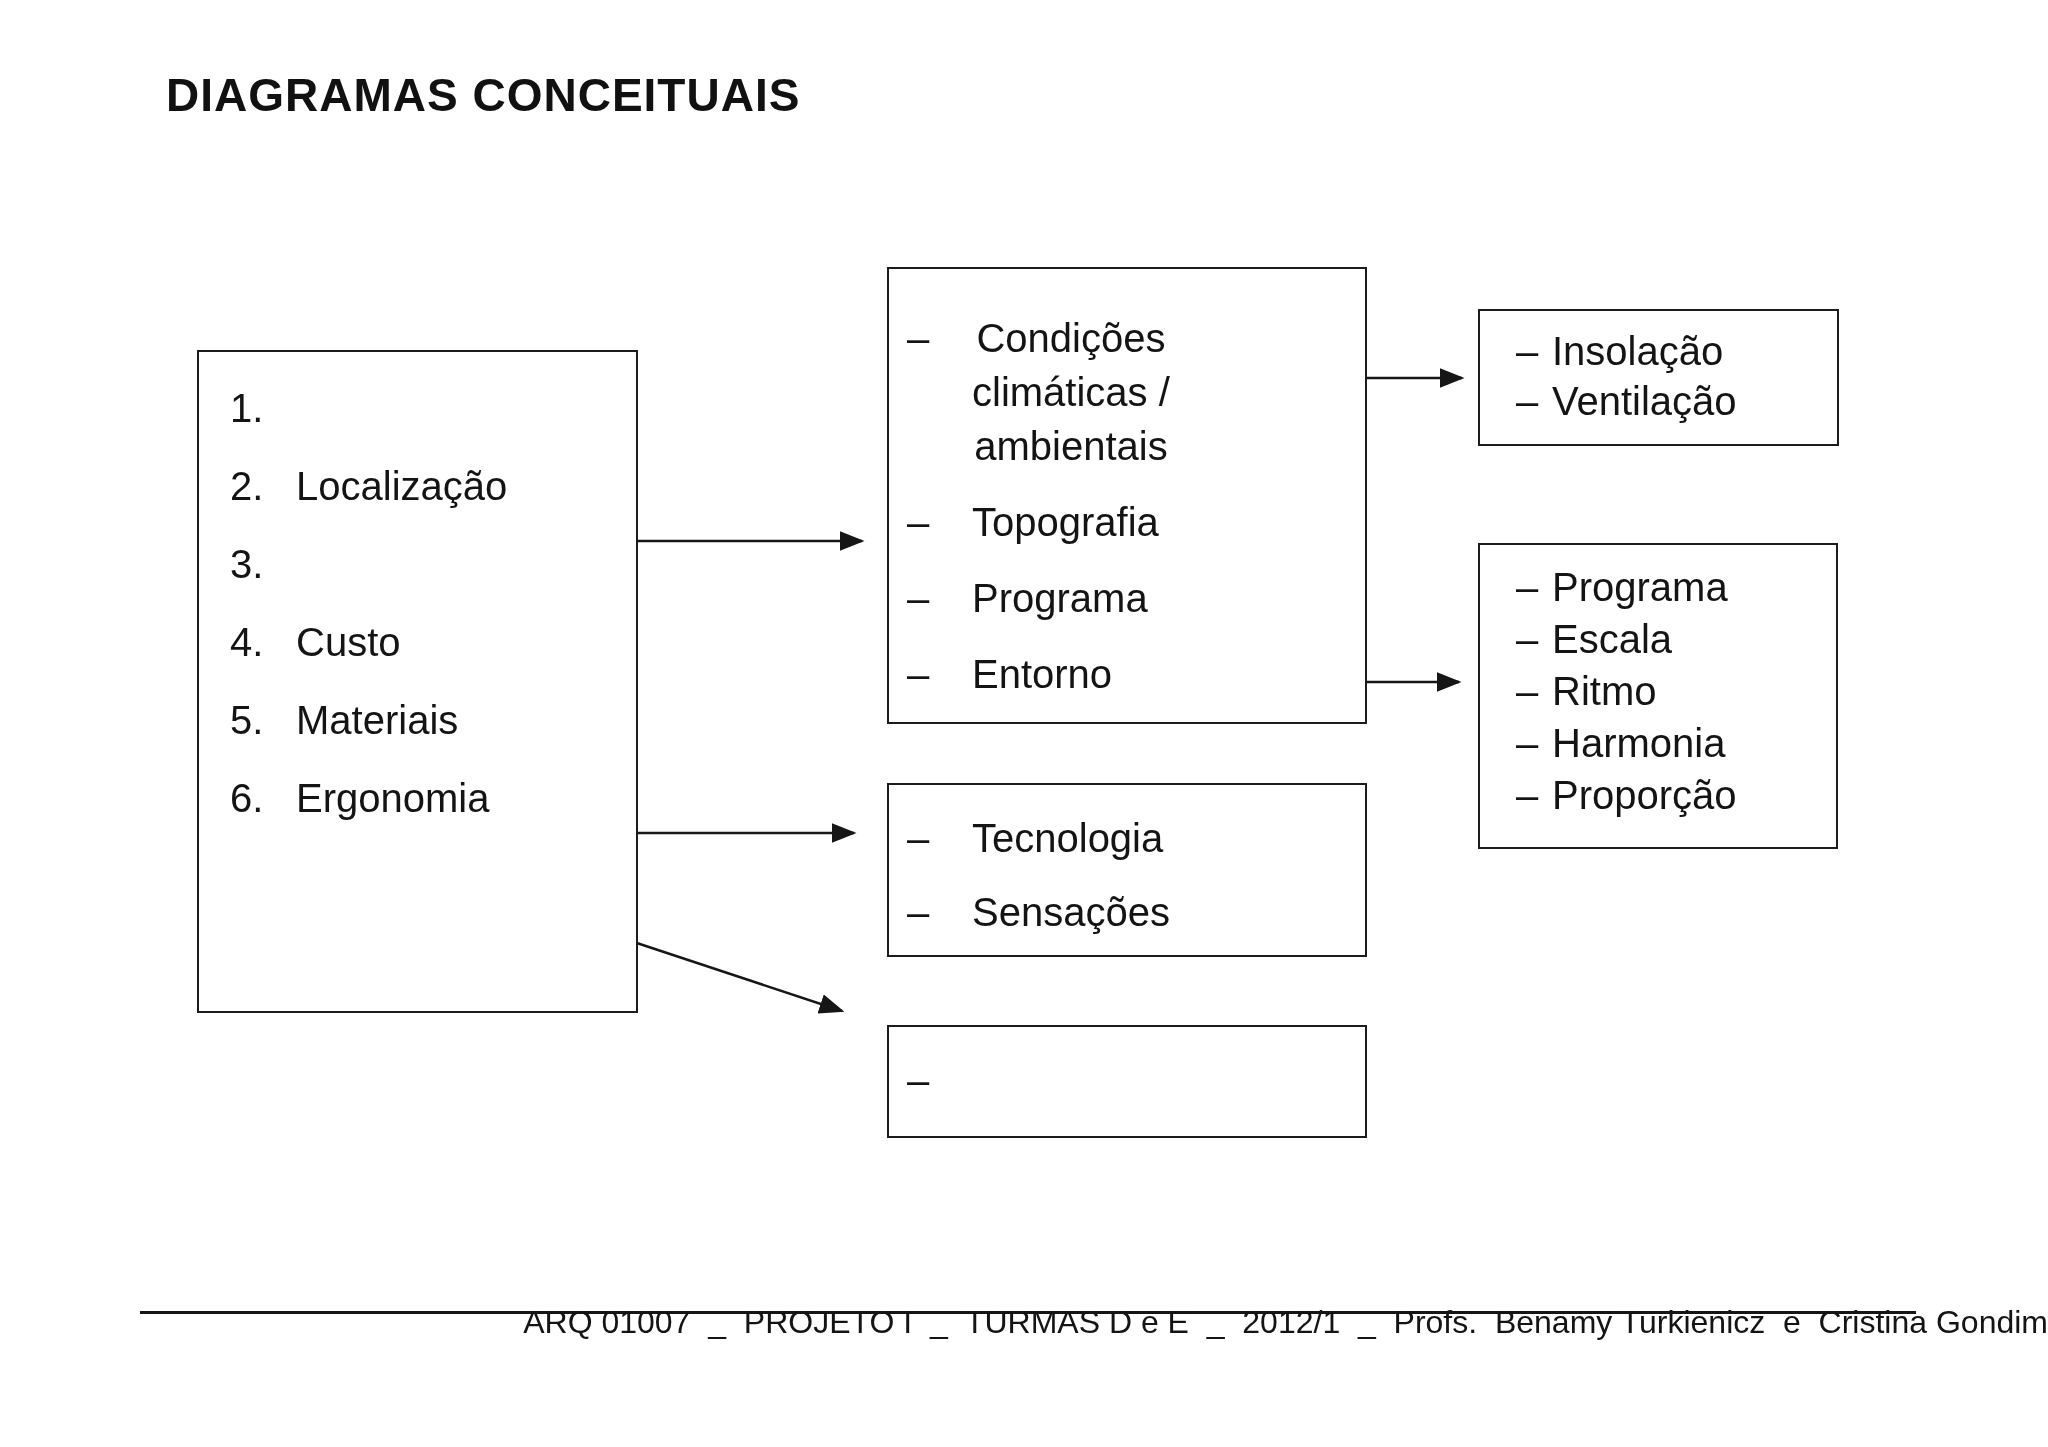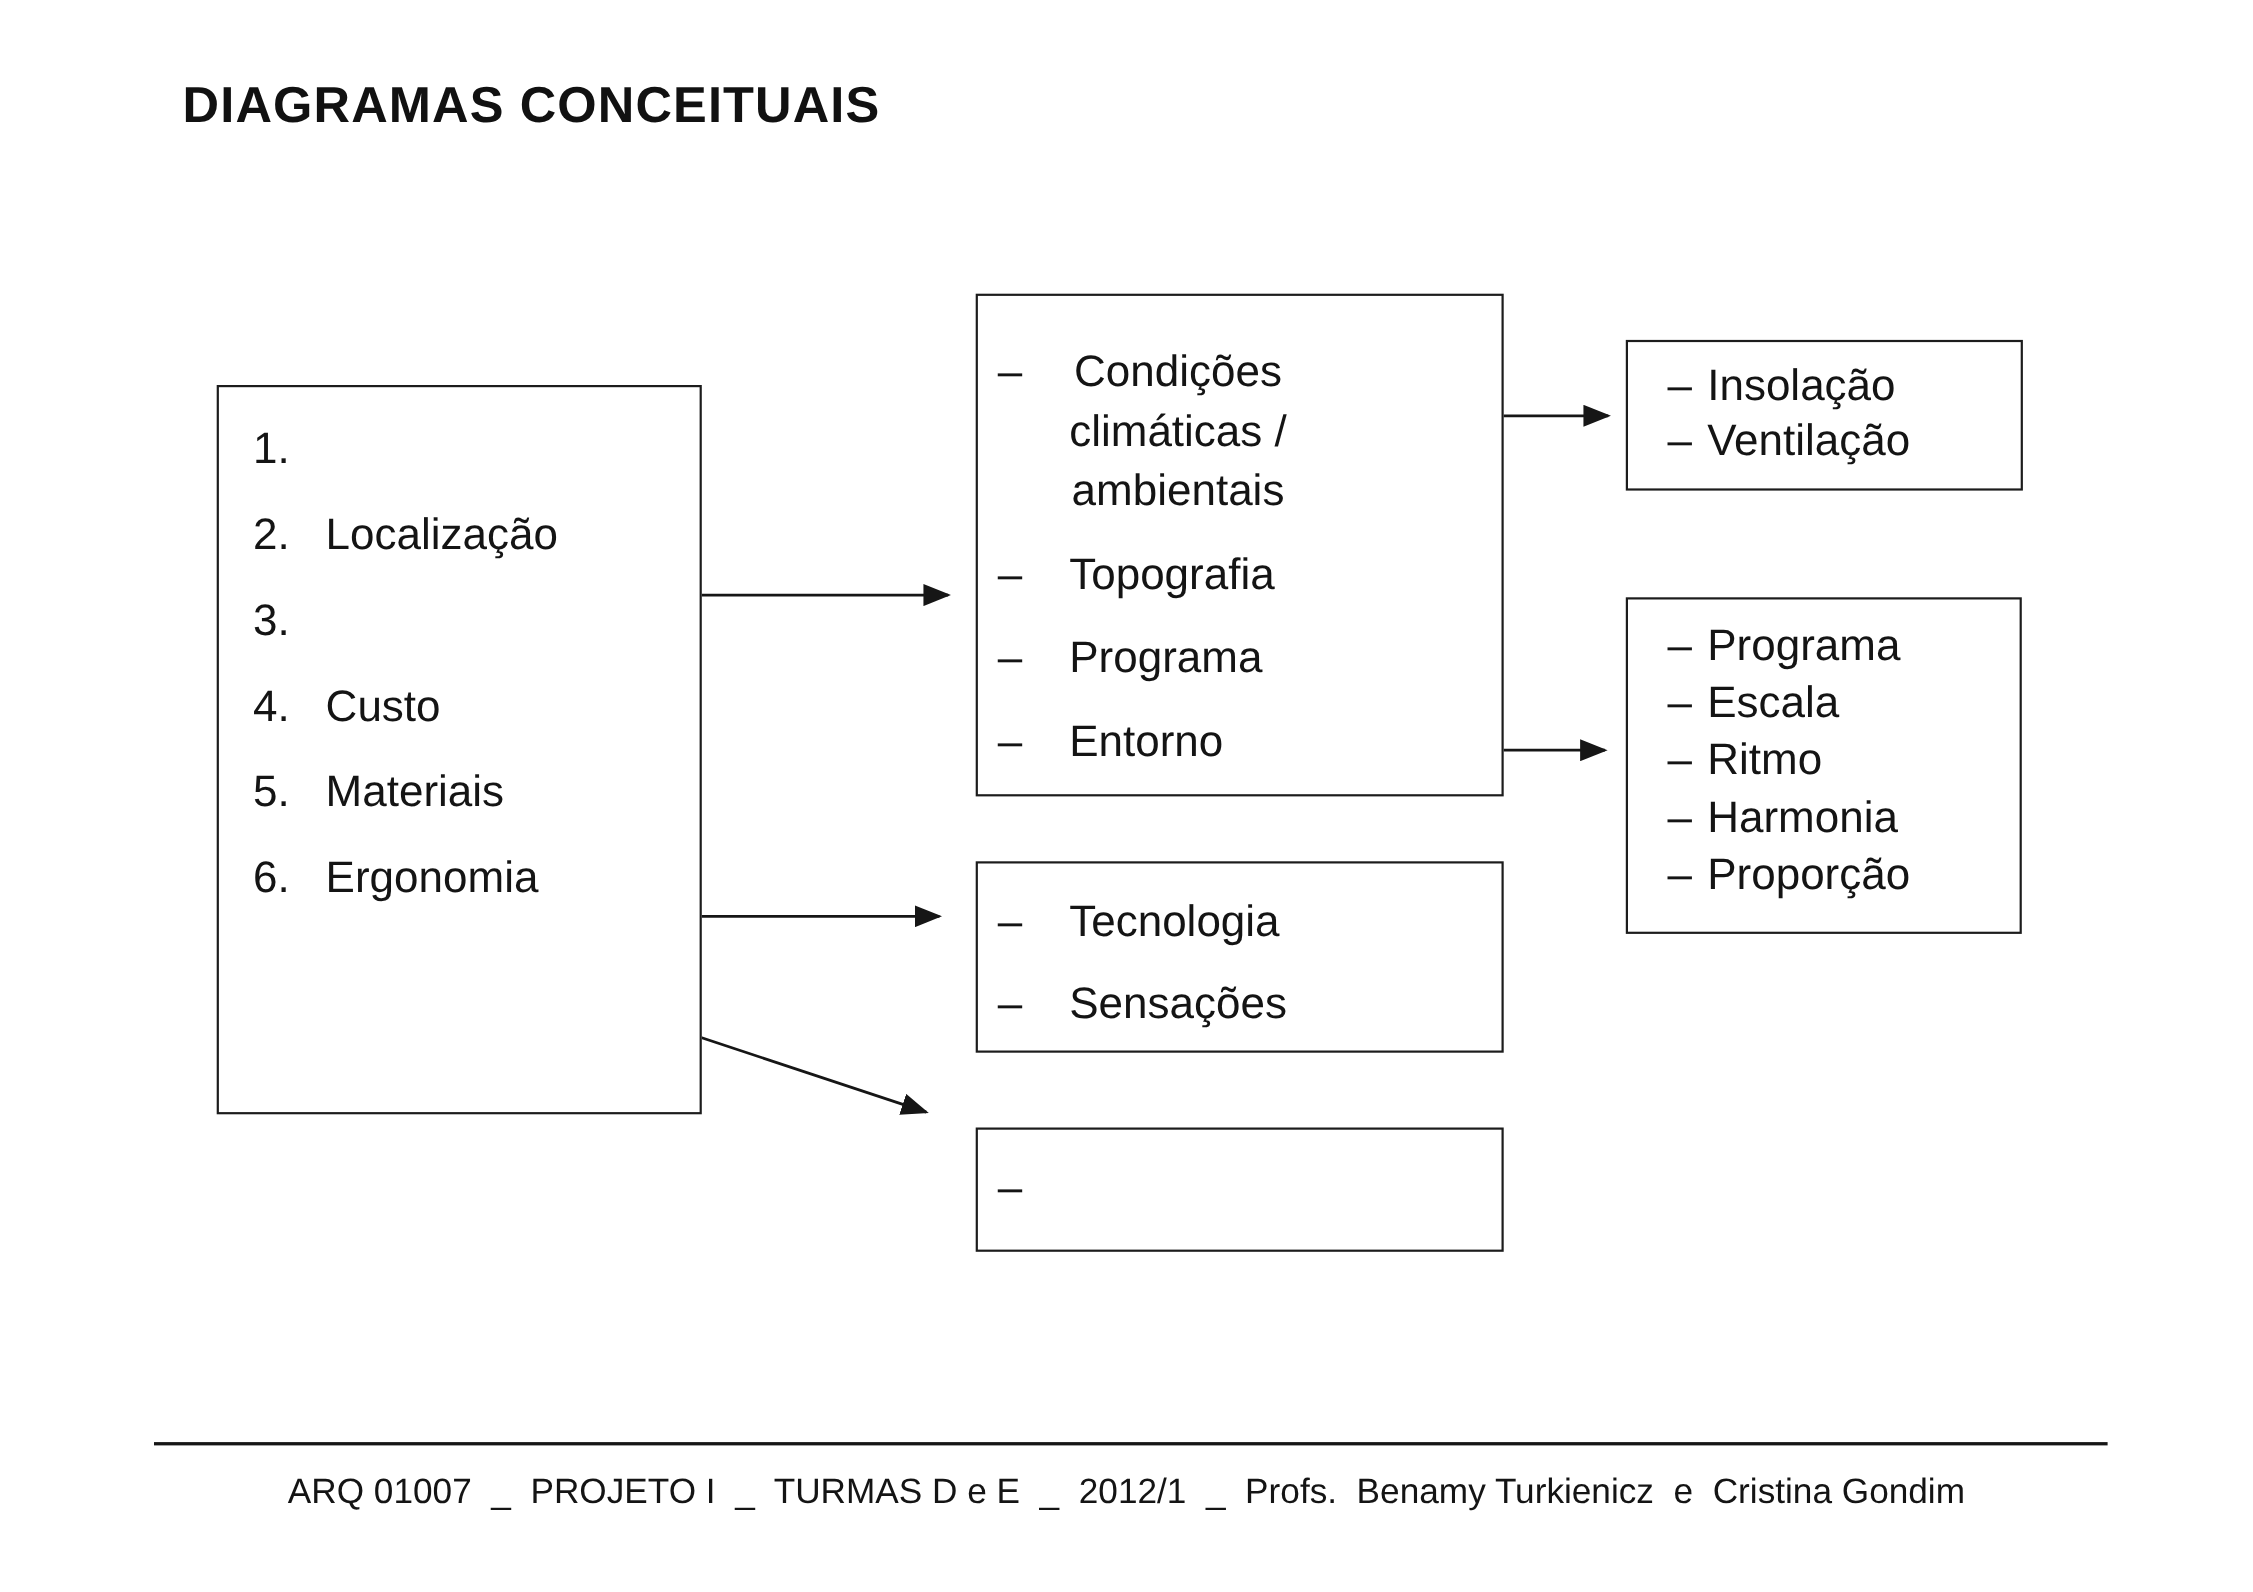--- a/index.html
+++ b/index.html
@@ -98,23 +98,23 @@
   }
 
   .footer-rule {
     position: absolute;
     left: 140px; top: 1311px;
     width: 1776px; height: 0;
     border-top: 3px solid #161616;
   }
   .footer-text {
     position: absolute;
-    left: 0; top: 1337px;
+    left: 0; top: 1304px;
     width: 2048px;
-    text-align: center;
+    text-align: right;
     font-size: 32px;
     white-space: pre;
     color: #141414;
   }
 </style>
 </head>
 <body>
 
 <div class="page">
 

